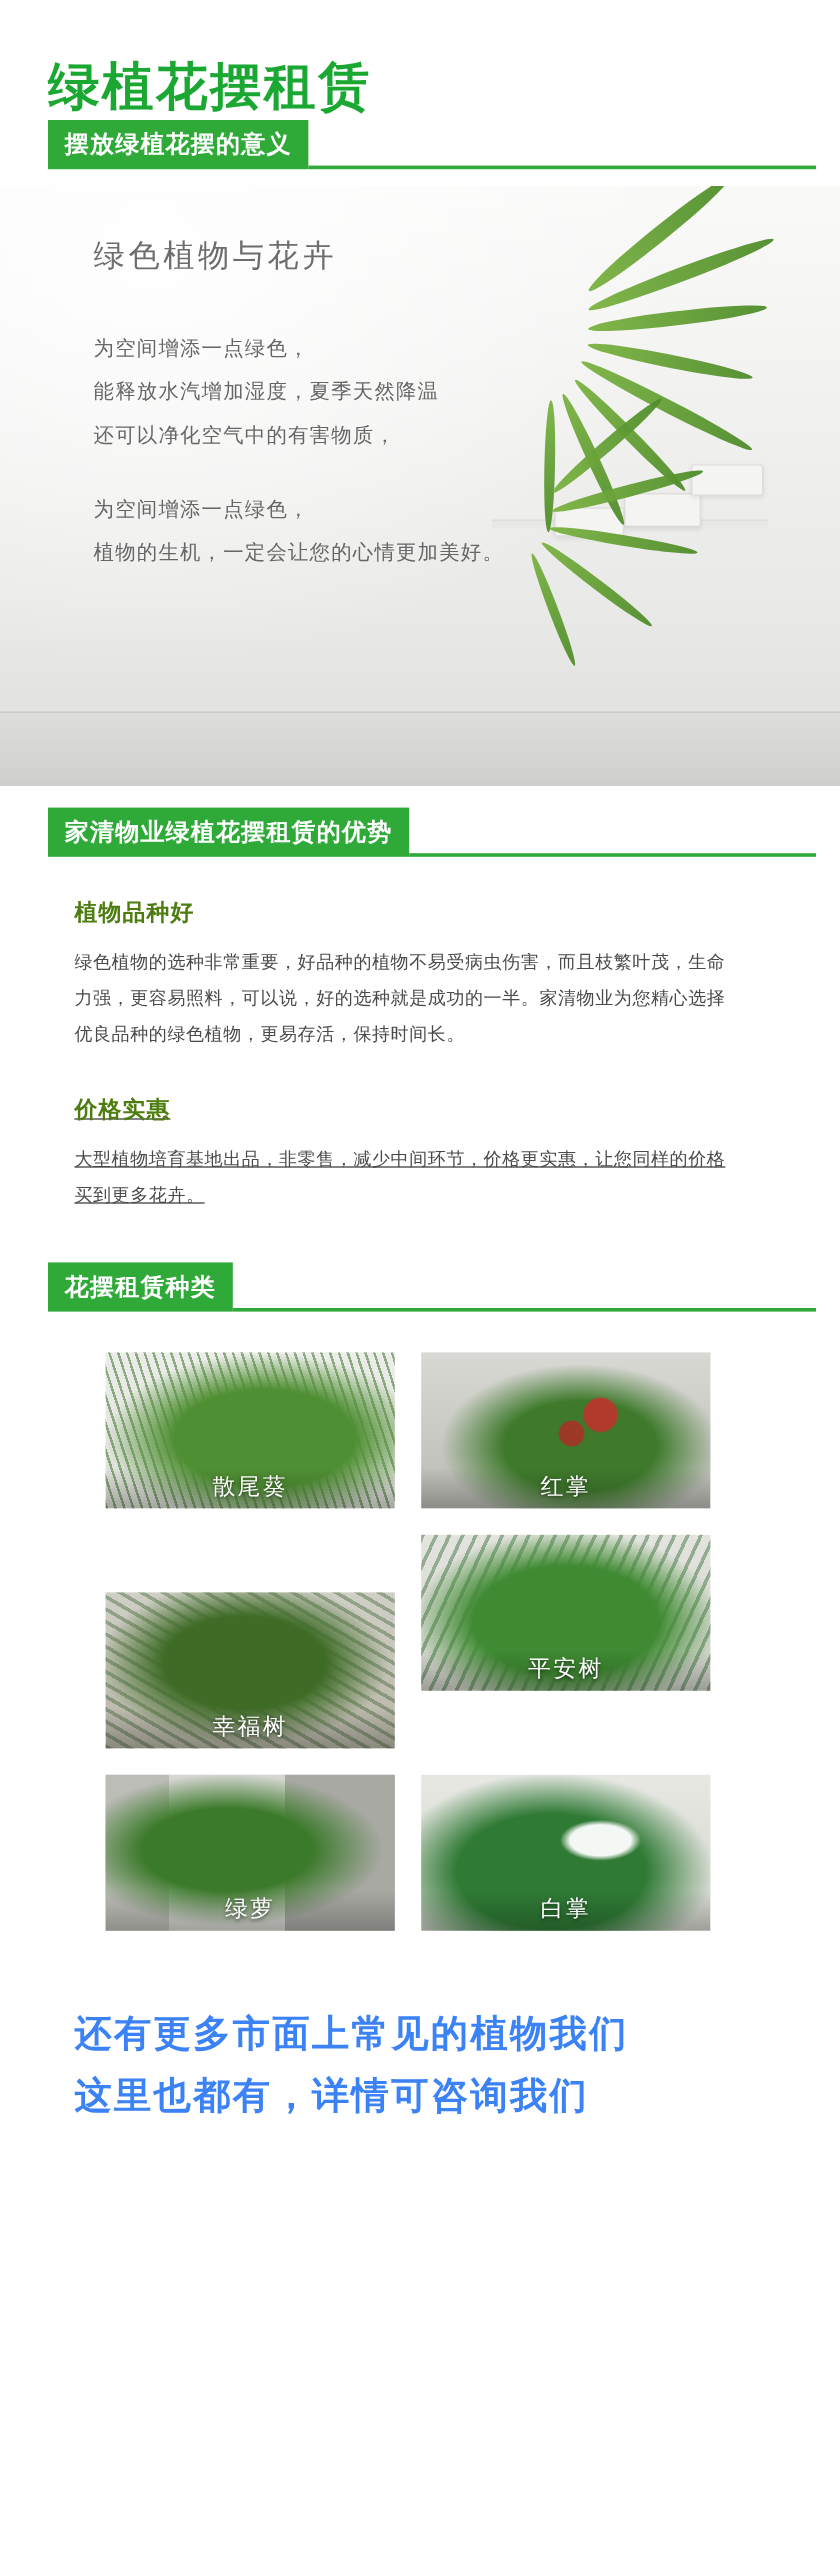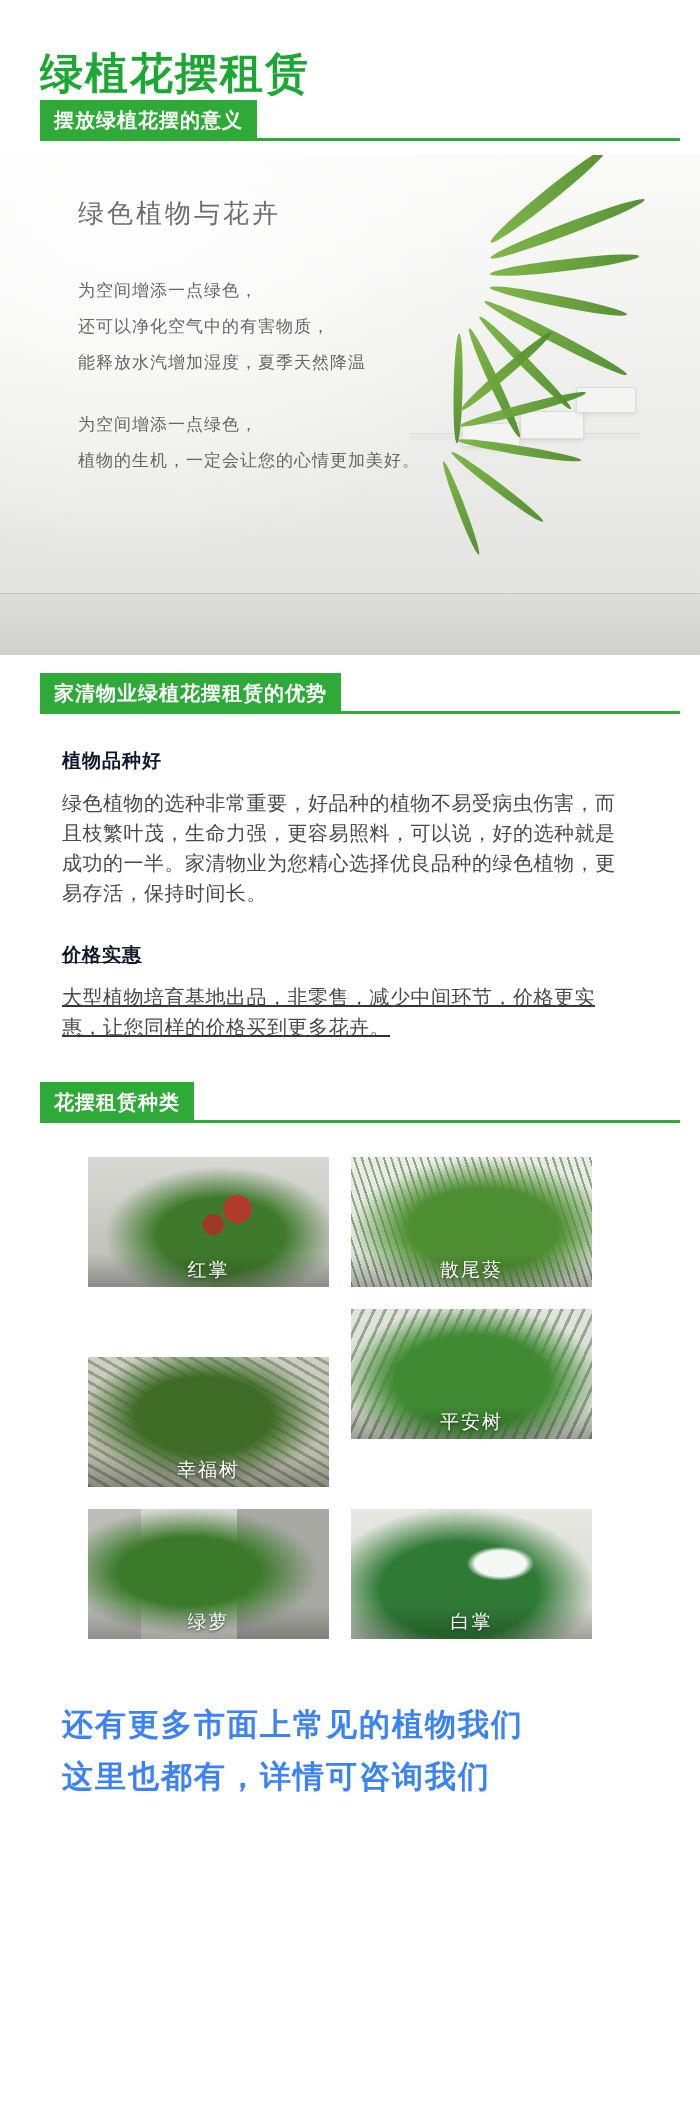--- a/index.html
+++ b/index.html
@@ -140,27 +140,27 @@
     background: #e8e8e6;
     border-top: 1px solid #dcdcda;
   }
 
   
   .adv {
     padding: 34px 62px 0 62px;
   }
   .adv h3 {
     font-size: 19px;
-    color: #0f172a;
+    color: #4d7c0f;
     font-weight: bold;
     margin: 0 0 14px 0;
     letter-spacing: 1px;
   }
   .adv p {
-    font-size: 20px;
+    font-size: 15px;
     line-height: 30px;
     color: #4a4a4a;
     margin: 0 0 0 0;
     letter-spacing: 0.5px;
   }
   .adv .block + .block {
     margin-top: 34px;
     text-decoration: underline;
   }
 
@@ -277,22 +277,22 @@
       <div class="leaf" style="width:120px;height:10px;left:120px;top:190px;transform:rotate(-40deg);"></div>
       <div class="leaf" style="width:130px;height:10px;left:120px;top:205px;transform:rotate(-14deg);"></div>
       <div class="leaf" style="width:125px;height:9px;left:118px;top:220px;transform:rotate(10deg);"></div>
       <div class="leaf" style="width:115px;height:9px;left:112px;top:232px;transform:rotate(38deg);"></div>
       <div class="leaf" style="width:100px;height:8px;left:104px;top:242px;transform:rotate(70deg);"></div>
     </div>
 
     <div class="hero-text">
       <div class="h">绿色植物与花卉</div>
       <div class="l">为空间增添一点绿色，</div>
+      <div class="l">能释放水汽增加湿度，夏季天然降温</div>
       <div class="l">还可以净化空气中的有害物质，</div>
-      <div class="l">能释放水汽增加湿度，夏季天然降温</div>
       <div class="gap"></div>
       <div class="l">为空间增添一点绿色，</div>
       <div class="l">植物的生机，一定会让您的心情更加美好。</div>
     </div>
   </div>
 
   <div class="section-head-wrap" style="margin-top:18px;">
     <div class="bar">
       <div class="tagbox">家清物业绿植花摆租赁的优势</div>
       <div class="line"></div>
@@ -311,25 +311,25 @@
   </div>
 
   <div class="section-head-wrap" style="margin-top:40px;">
     <div class="bar">
       <div class="tagbox">花摆租赁种类</div>
       <div class="line"></div>
     </div>
   </div>
 
   <div class="gallery">
+    <div class="card ph-sanweikui">
+      <div class="caption">散尾葵</div>
+    </div>
     <div class="card ph-hongzhang">
       <div class="caption">红掌</div>
-    </div>
-    <div class="card ph-sanweikui">
-      <div class="caption">散尾葵</div>
     </div>
     <div class="card ph-xingfushu">
       <div class="caption">幸福树</div>
     </div>
     <div class="card ph-pinganshu">
       <div class="caption">平安树</div>
     </div>
     <div class="card ph-lvluo">
       <div class="caption">绿萝</div>
     </div>

